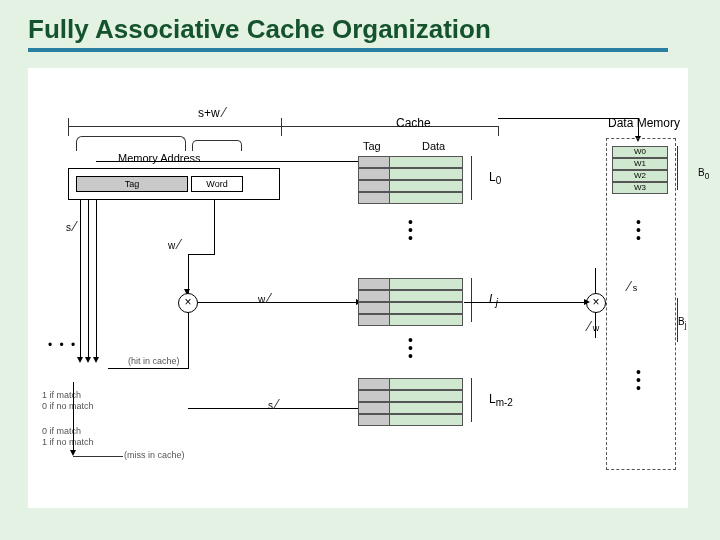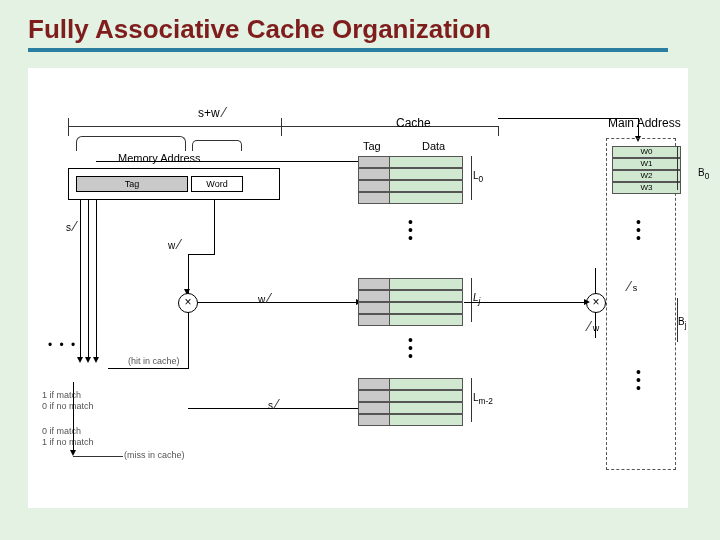--- a/index.html
+++ b/index.html
@@ -11,21 +11,21 @@
     height: 540px;
     position: relative;
     overflow: hidden;
   }
   .title {
     position: absolute;
     top: 14px;
     left: 28px;
     font-weight: 900;
     font-size: 26px;
-    color: #7f1d1d;
+    color: #14532d;
   }
   .title-underline {
     position: absolute;
     top: 48px;
     left: 28px;
     width: 640px;
     height: 4px;
     background: #2a7fa0;
   }
   .diagram-area {
@@ -141,21 +141,21 @@
   }
   .cg1 { top:88px; }
   .cg2 { top:210px; }
   .cg3 { top:310px; }
   .cache-row {
     height:10px; border:1px solid #555; display:flex;
   }
   .cache-row .ct { width:30px; background:#c9c9c9; border-right:1px solid #555;}
   .cache-row .cd { flex:1; background:#cfe8cf; }
 
-  .cg-label { position:absolute; left:445px; font-size:10px; }
+  .cg-label { position:absolute; left:461px; font-size:12px; }
   .cg-brace {
     position:absolute; left:437px; width:6px; border-right:1px solid #333;
   }
 
   .vdots { position:absolute; left:380px; font-size:14px; line-height:8px; }
   .vd1 { top:150px; } .vd2 { top:268px; }
 
   
   .wire-tag-h1 { position:absolute; left:68px; top:93px; width:262px; height:1px; background:#000;}
   
@@ -167,21 +167,21 @@
   
   .wire-cache-out { position:absolute; left:436px; top:234px; width:122px; height:1px; background:#000;}
   .ah-mult2-in { position:absolute; left:556px; top:231px; width:0;height:0;border-top:3px solid transparent;border-bottom:3px solid transparent;border-left:6px solid #000; }
 
   
   .mm-title { position:absolute; left:580px; top:48px; font-size:12px;}
   .mm-frame {
     position:absolute; left:578px; top:70px; width:68px; height:330px;
     border:1px dashed #555;
   }
-  .mm-block { position:absolute; left:584px; width:69px; }
+  .mm-block { position:absolute; left:584px; width:56px; }
   .mb1 { top:78px; } .mb2 { top:230px; }
   .mm-row {
     height:10px; border:1px solid #555; background:#cfe8cf;
     font-size:8px; text-align:center; line-height:10px;
   }
   .mm-vdots { position:absolute; left:608px; font-size:14px; line-height:8px;}
   .mvd1 { top:150px; } .mvd2 { top:300px; }
   .mm-brace-lbl0 { position:absolute; left:670px; top:92px; font-size:10px;margin-top:7px;}
   .mm-brace-lblj { position:absolute; left:650px; top:248px; font-size:10px;}
   .mm-brace { position:absolute; left:644px; width:5px; border-right:1px solid #333;}
@@ -350,21 +350,21 @@
   <div class="lbl cg-label" style="top:324px;"><span>L</span><sub>m-2</sub></div>
 
   <div class="wire-cache-out"></div>
   <div class="ah-mult2-in"></div>
 
   <div class="wire-mult2-up"></div>
   <div class="wire-mult2-down"></div>
   <div class="lbl slash-s3"><span class="slash-mark">⁄</span> <span>s</span></div>
   <div class="lbl slash-w3"><span class="slash-mark">⁄</span> <span>w</span></div>
 
-  <div class="lbl mm-title">Main Address</div>
+  <div class="lbl mm-title">Data Memory</div>
   <div class="mm-frame"></div>
 
   <div class="mm-block mb1">
     <div class="mm-row">W0</div>
     <div class="mm-row">W1</div>
     <div class="mm-row">W2</div>
     <div class="mm-row">W3</div>
   </div>
   <div class="mm-brace mmb1"></div>
   <div class="lbl mm-brace-lbl0"><span>B</span><sub>0</sub></div>

